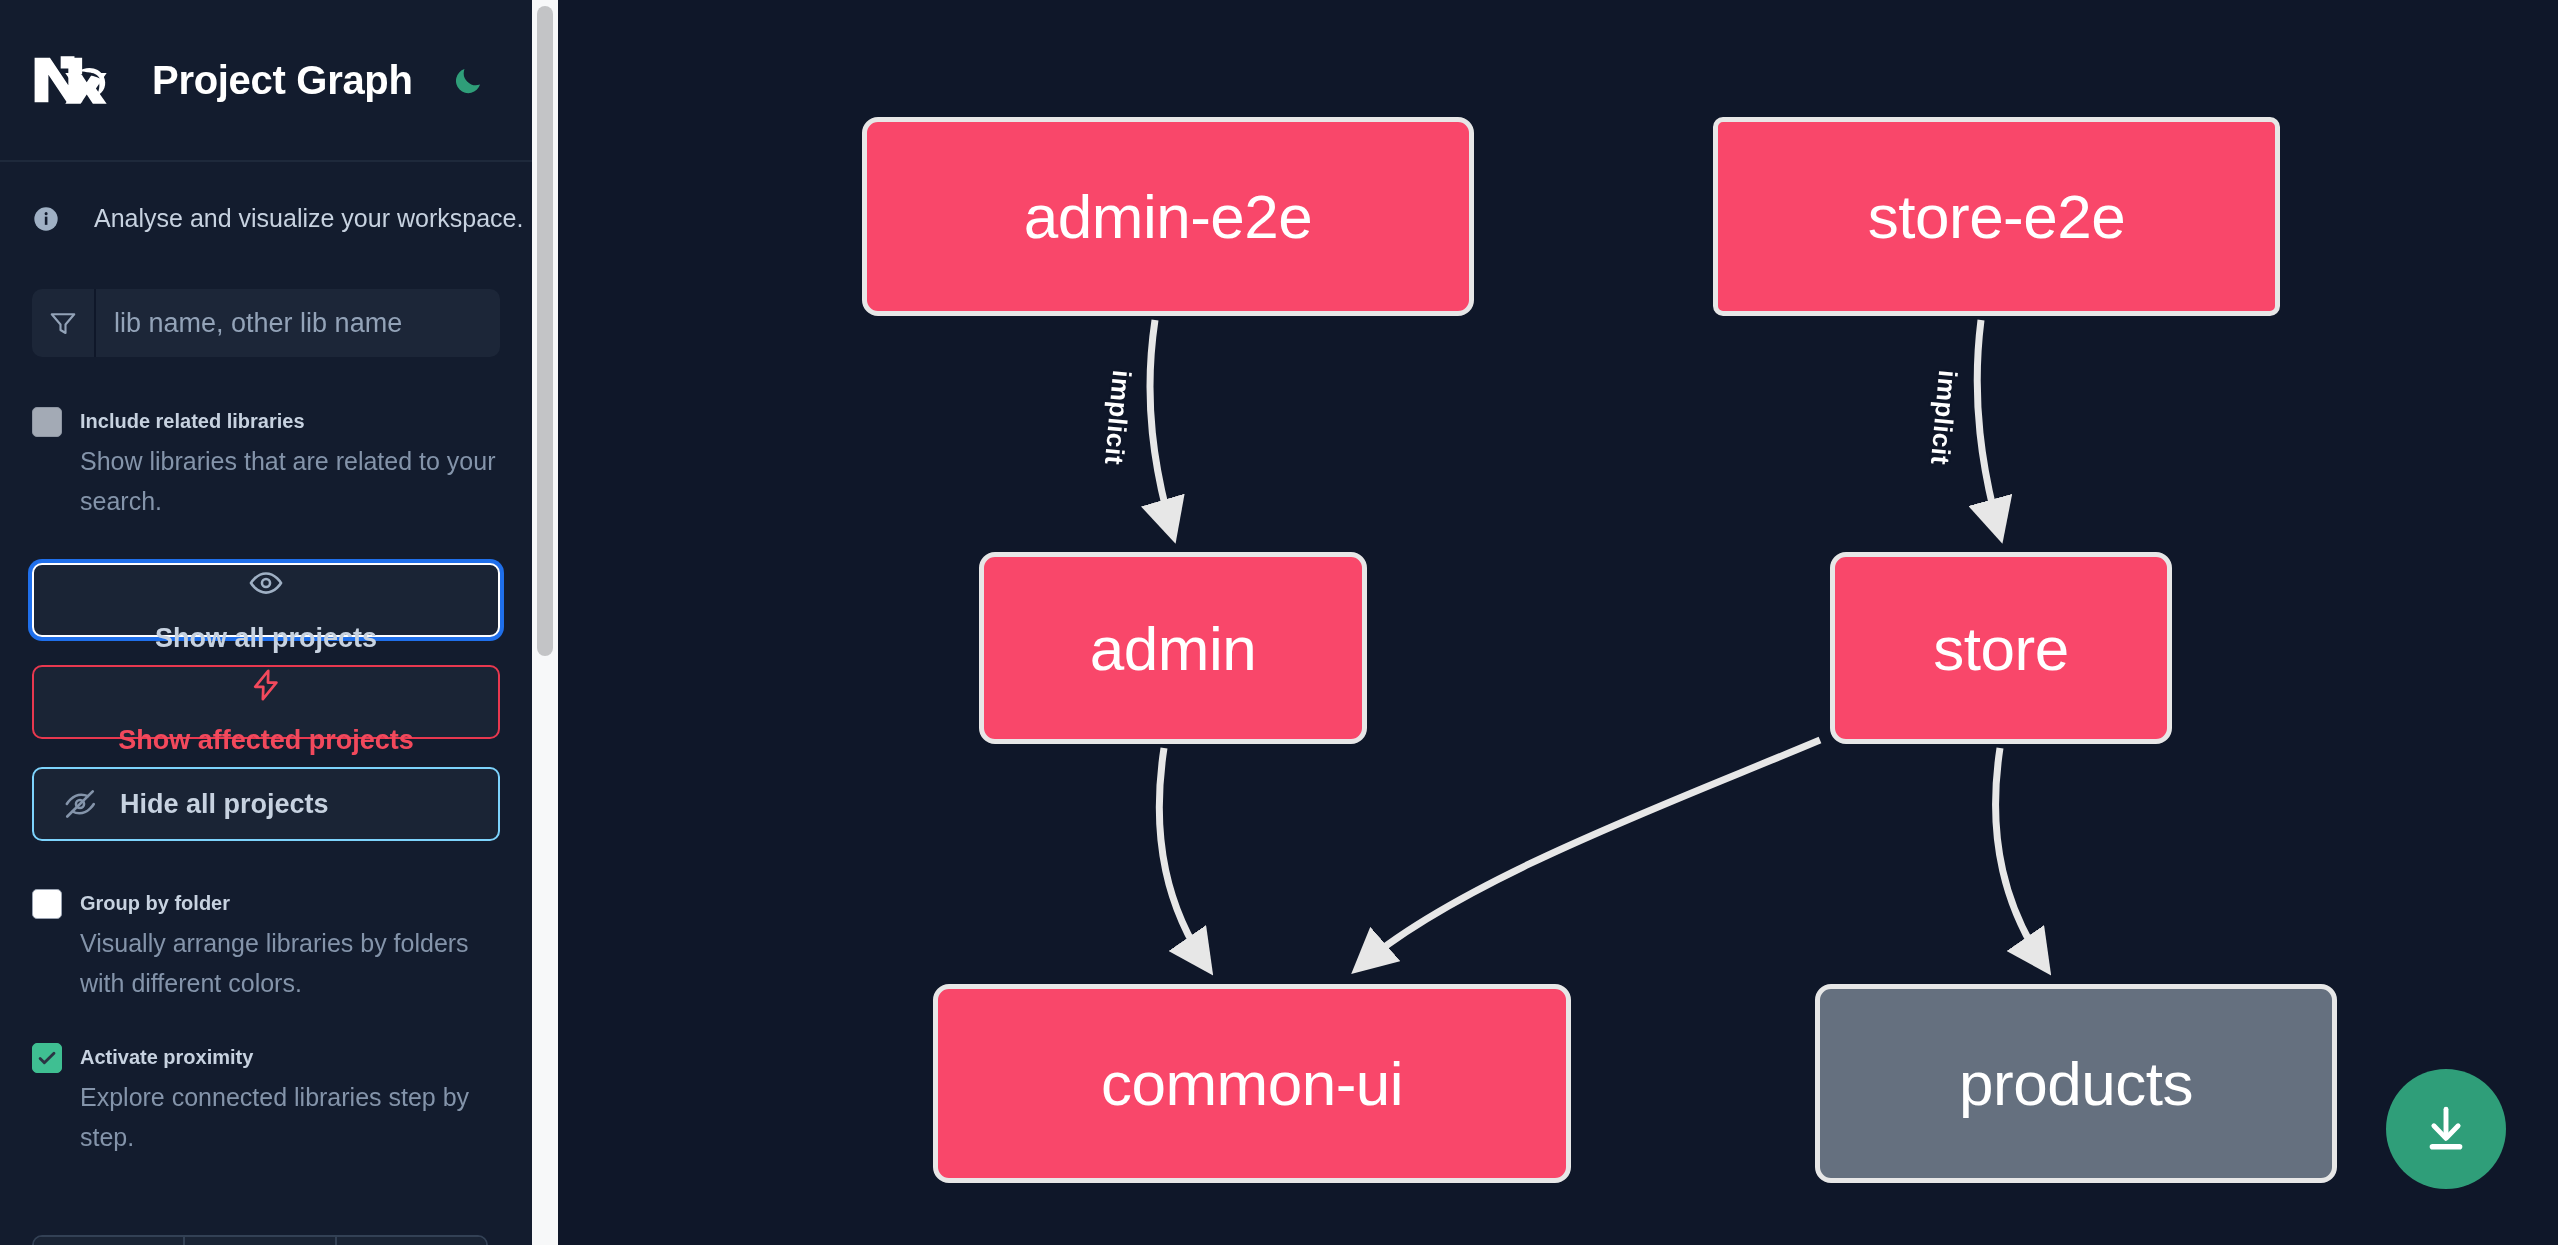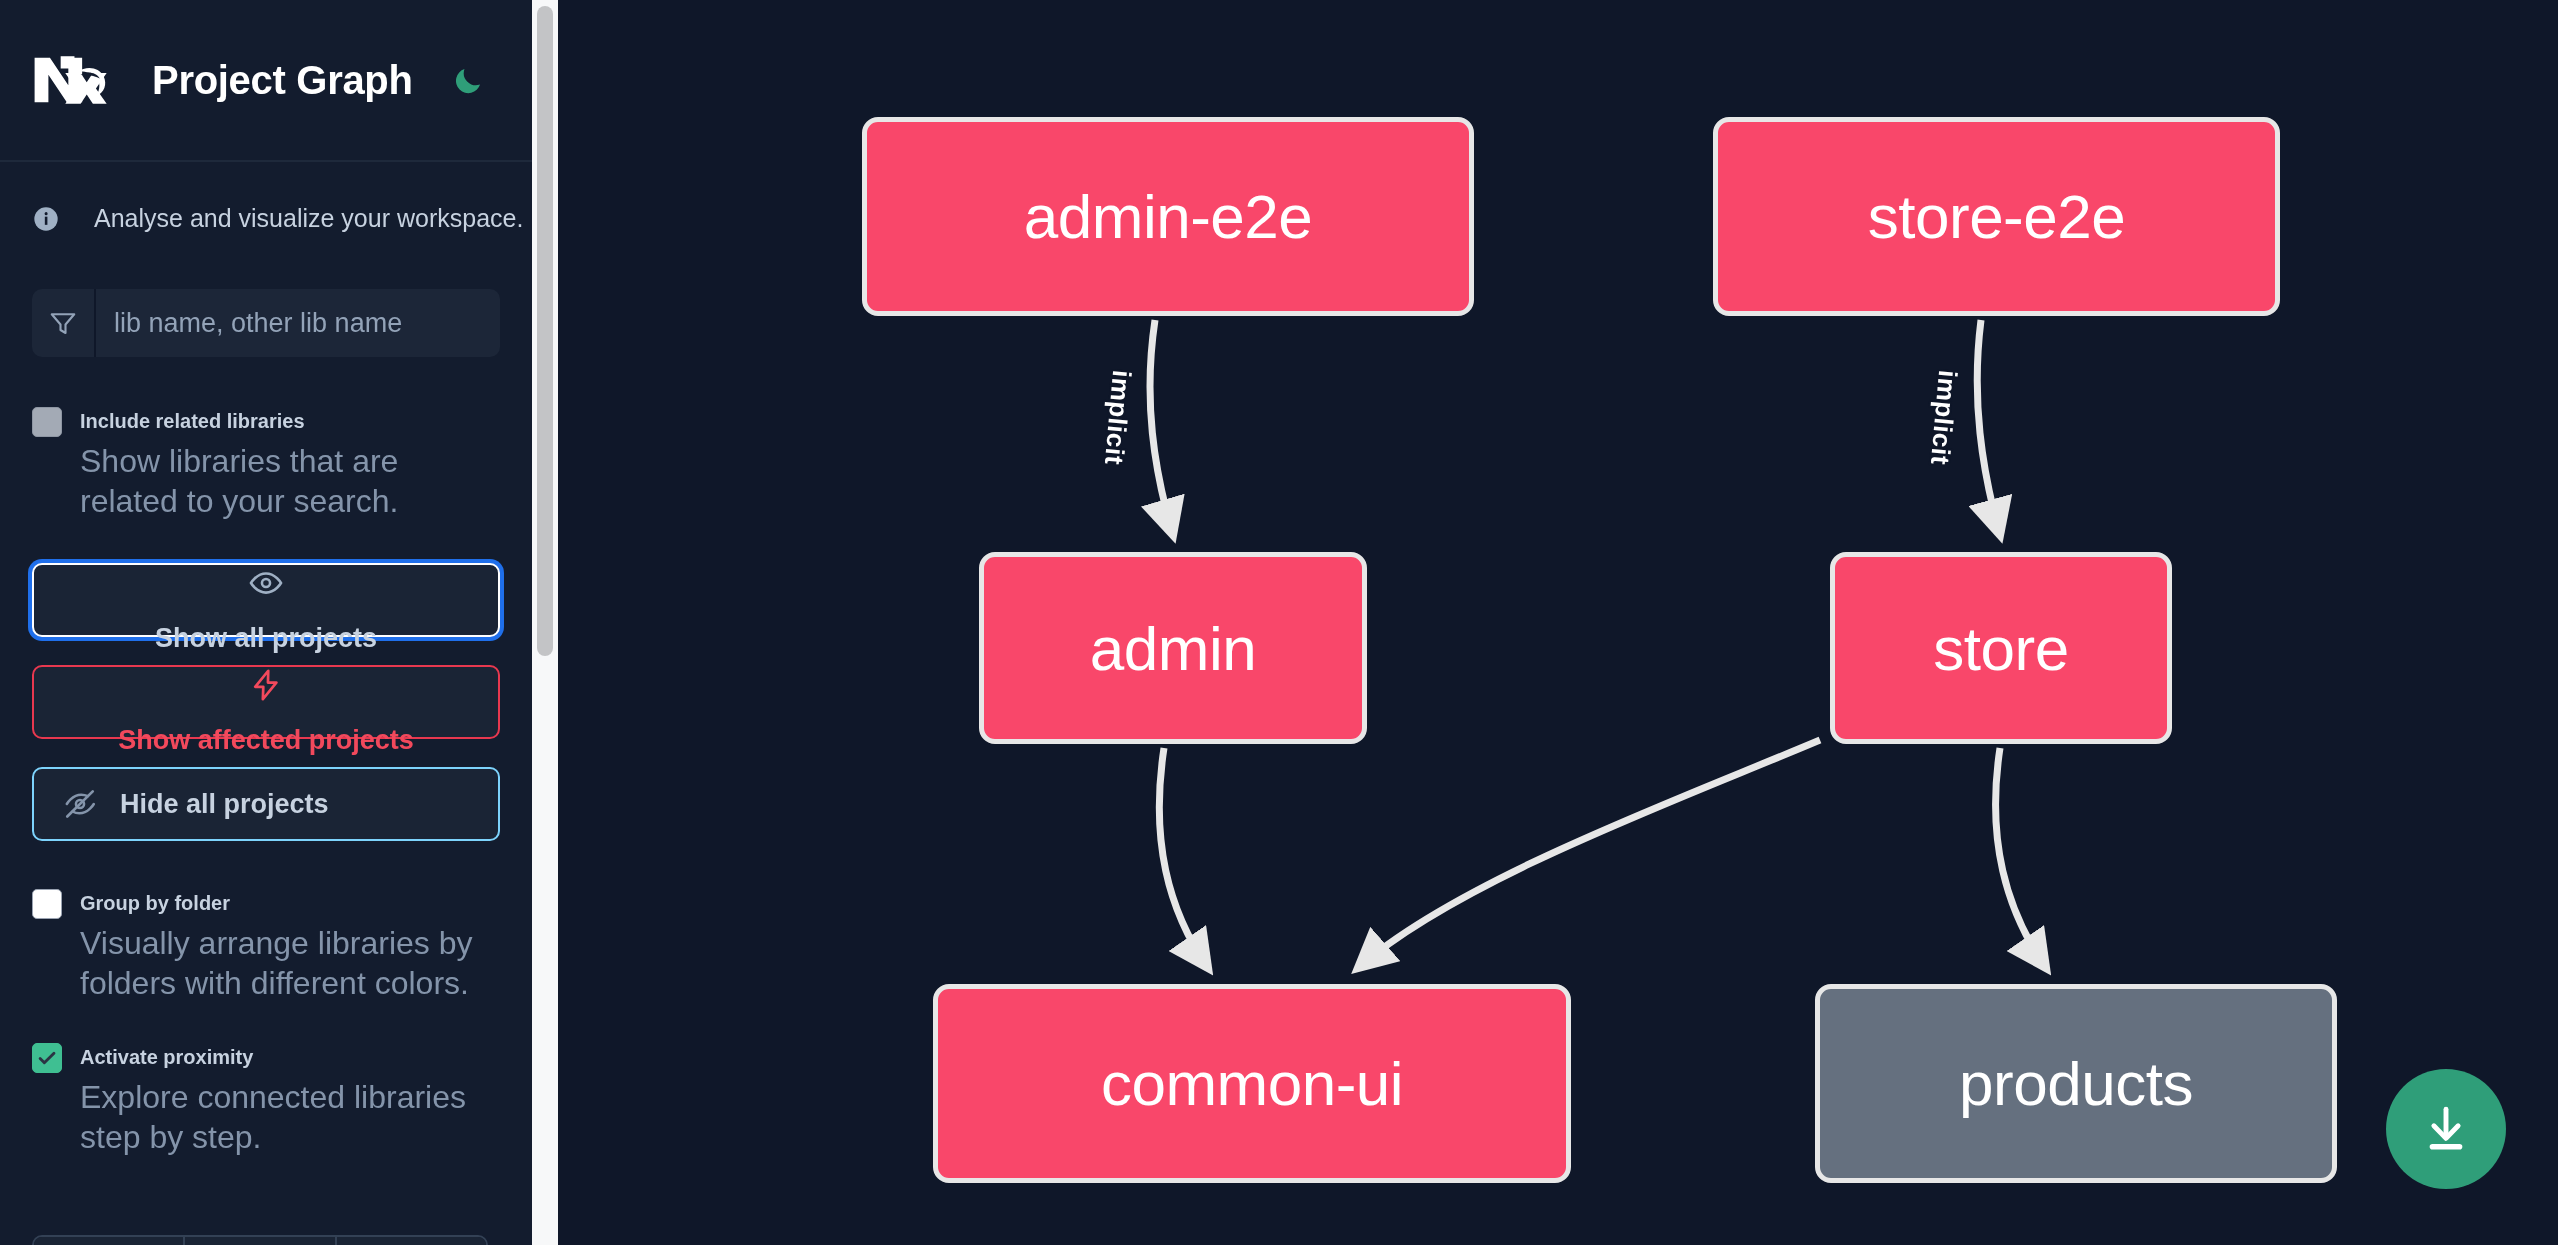--- a/index.html
+++ b/index.html
@@ -141,21 +141,21 @@
   .cb-check { width: 22px; height: 22px; display: block; }
   .cb-text { flex: 1 1 auto; }
   .cb-label {
     color: #C7D2E0;
     font-size: 20px;
     font-weight: 600;
     line-height: 40px;
   }
   .cb-desc {
     color: #8494AA;
-    font-size: 32px;
+    font-size: 25px;
     line-height: 40px;
     max-width: 440px;
   }
 
   
   .btn-group { margin-top: 42px; padding: 0 32px; }
   .sb-btn {
     position: relative;
     display: flex;
     align-items: center;
@@ -427,21 +427,21 @@
 
       <path d="M 1442 748 C 1428 840 1448 910 1488 968" fill="none" stroke="#E7E7E7" stroke-width="7" marker-end="url(#ah)"></path>
     </svg>
 
     <div class="edge-label" style="left:512px; top:402px; transform:rotate(95deg);">implicit</div>
 
     <div class="edge-label" style="left:1338px; top:402px; transform:rotate(95deg);">implicit</div>
 
     <div class="node pink" style="left:304px;  top:117px;  width:612px; height:199px;">admin-e2e</div>
 
-    <div class="node pink" style="left:1155px; top:117px;  width:567px; height:199px;">store-e2e</div>
+    <div class="node pink" style="left:1155px; top:117px;  width:567px; height:199px;border-radius:10px;">store-e2e</div>
 
     <div class="node pink" style="left:421px;  top:552px;  width:388px; height:192px;">admin</div>
 
     <div class="node pink" style="left:1272px; top:552px;  width:342px; height:192px;">store</div>
 
     <div class="node pink" style="left:375px;  top:984px;  width:638px; height:199px;">common-ui</div>
 
     <div class="node grey" style="left:1257px; top:984px;  width:522px; height:199px;">products</div>
 
     <div class="download-fab">

